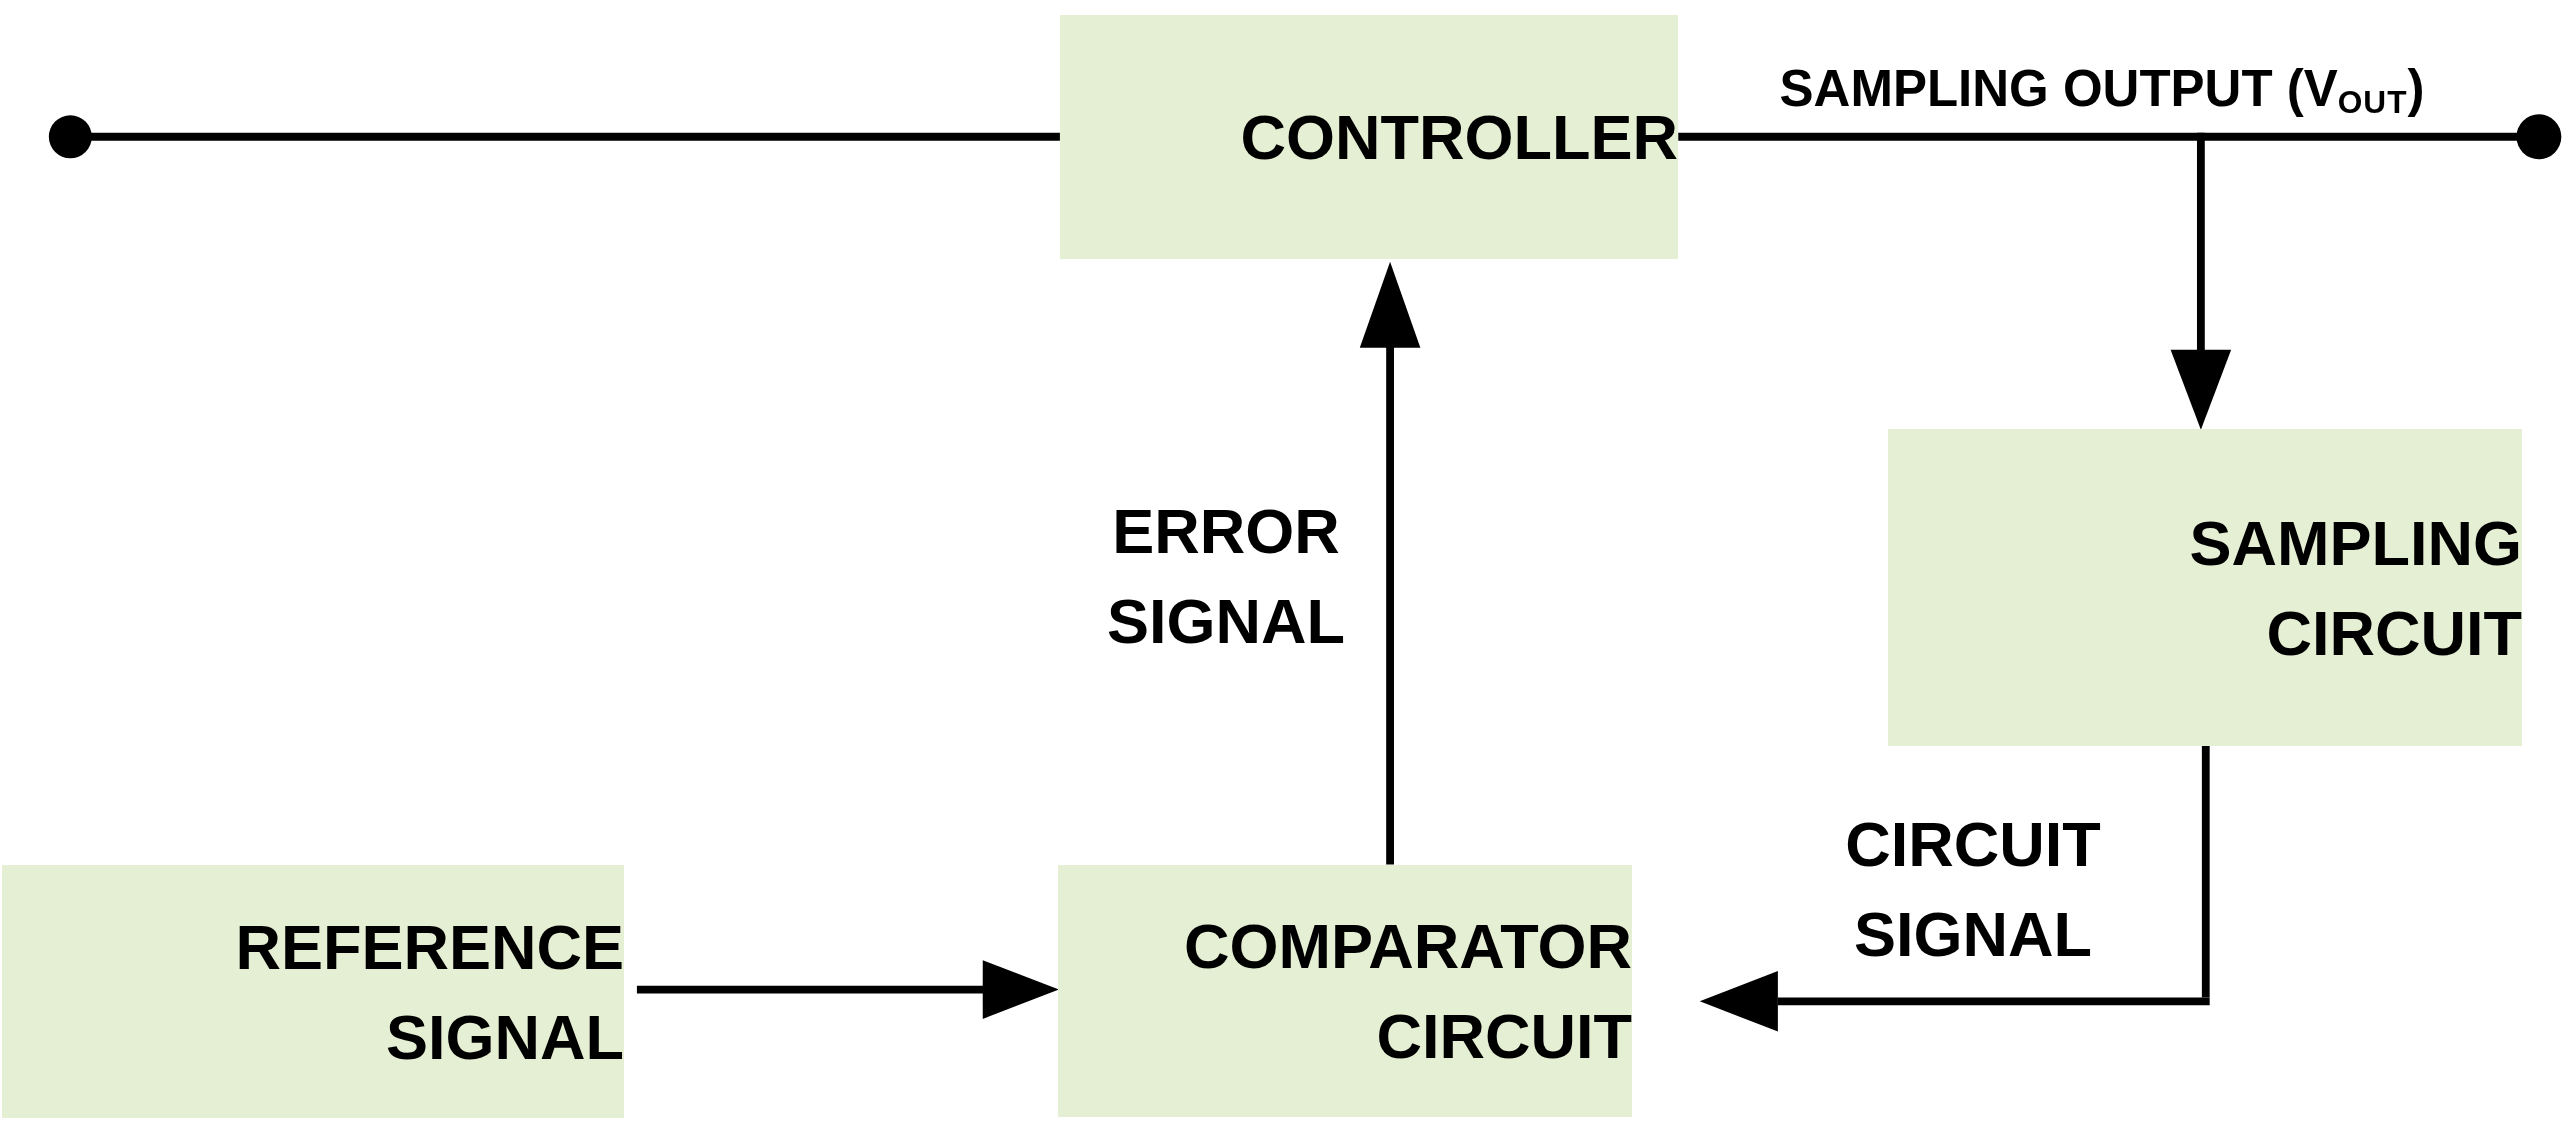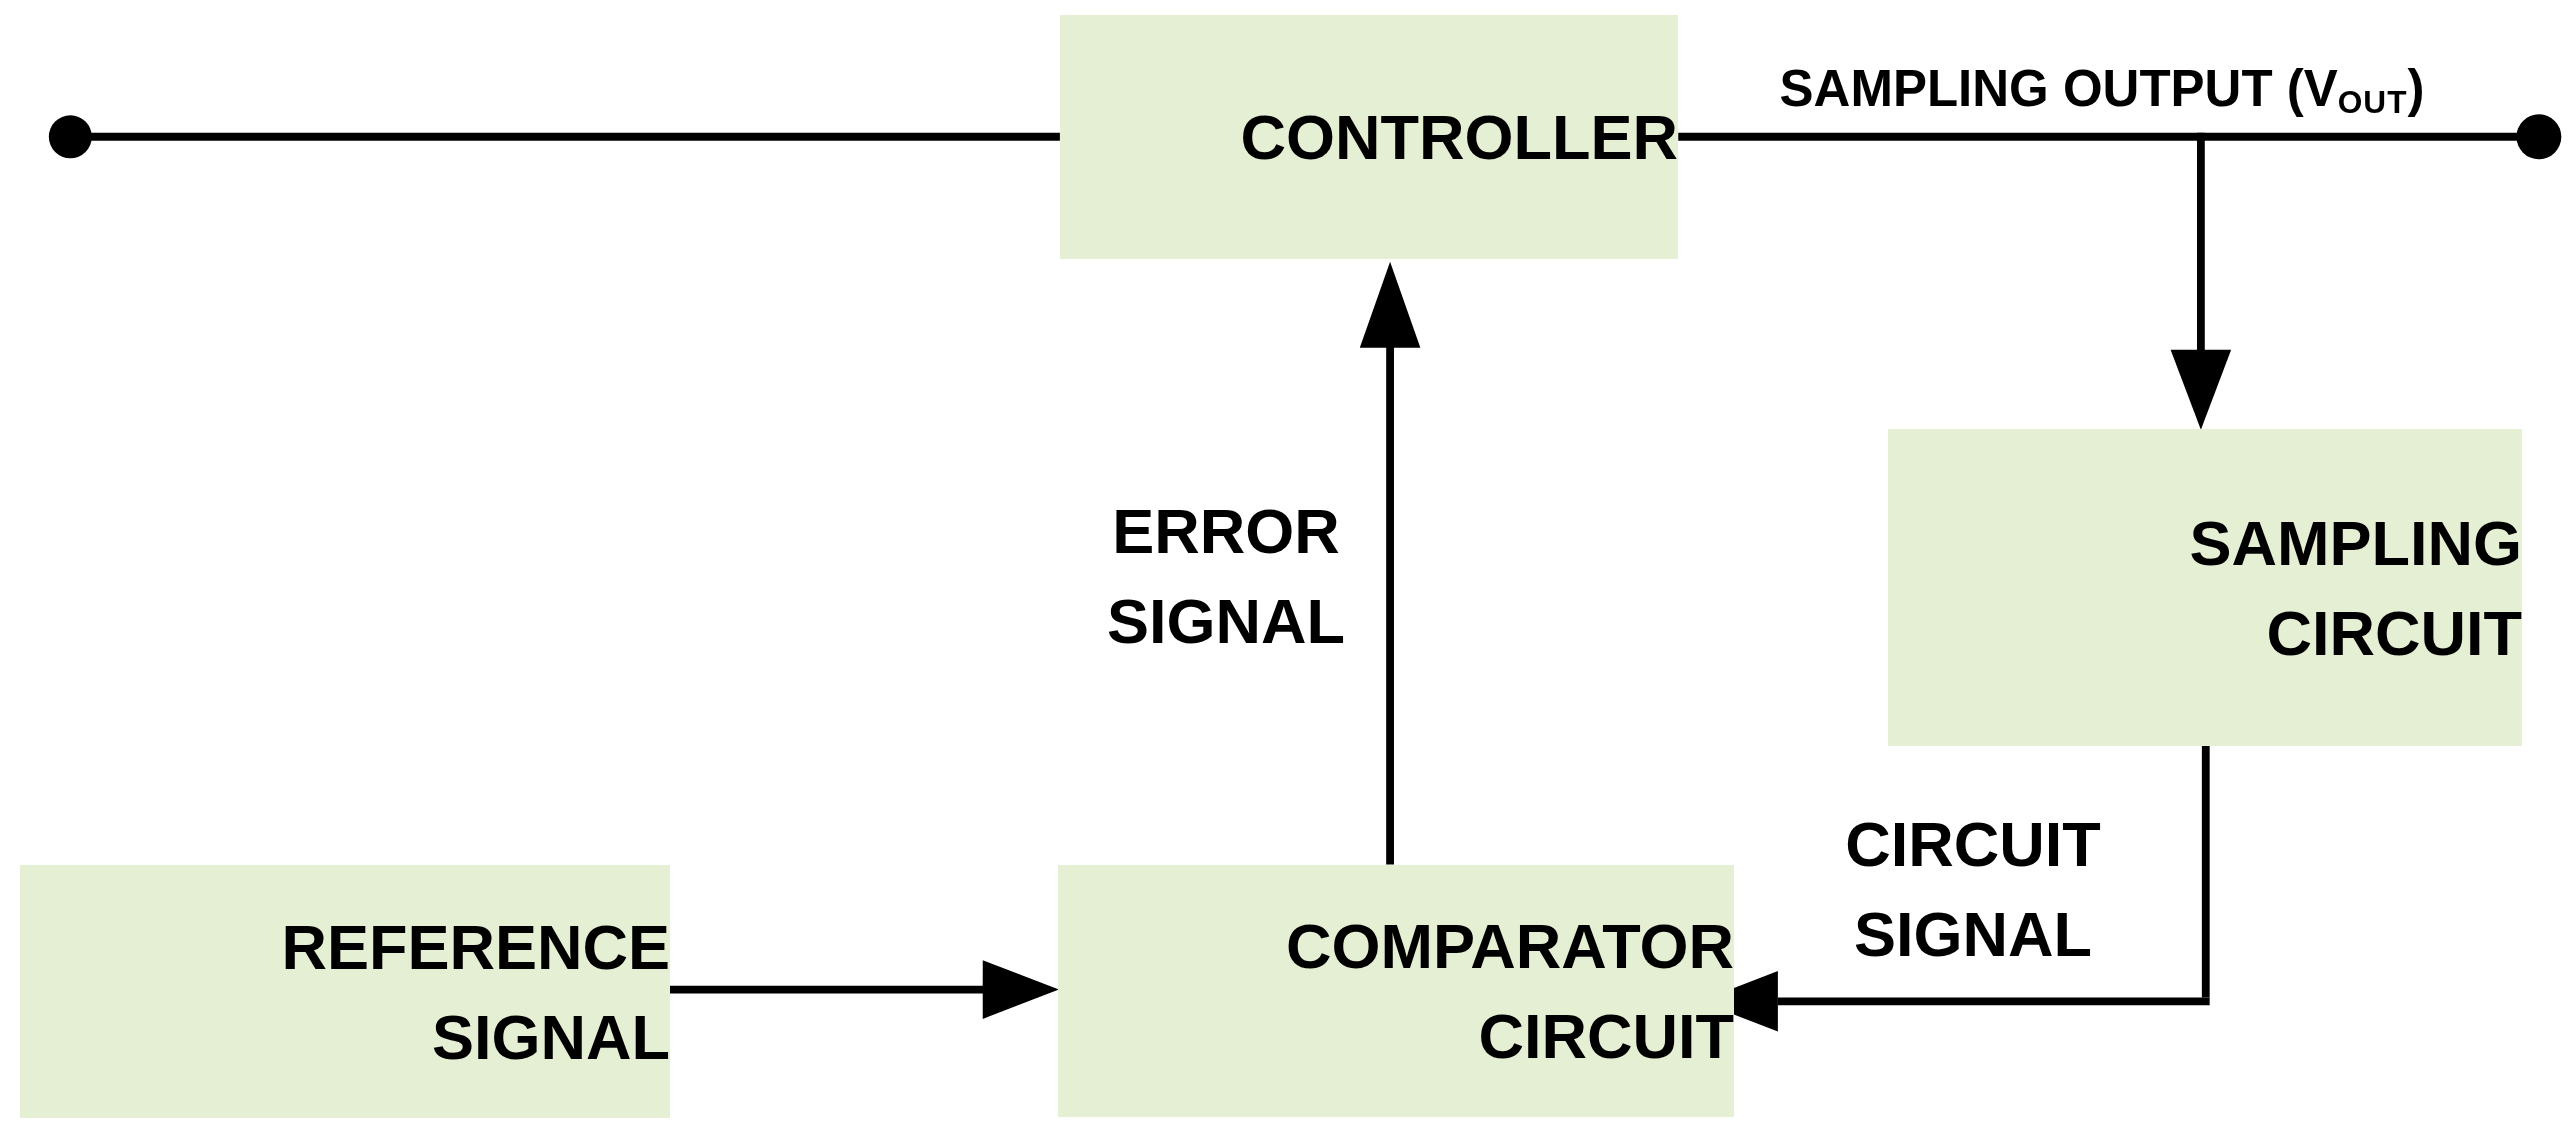--- a/index.html
+++ b/index.html
@@ -32,22 +32,22 @@
     justify-content: center;
     text-align: center;
     font-weight: bold;
     font-size: 63px;
     line-height: 90px;
     letter-spacing: 0px;
     white-space: nowrap;
   }
   #box-controller  { left: 1060px; top: 14.7px;  width: 618px; height: 244px; }
   #box-sampling    { left: 1888px; top: 429px; width: 634px; height: 317px; }
-  #box-comparator  { left: 1058px; top: 865px; width: 676px; height: 252px; }
-  #box-reference   { left: 20px;   top: 865px; width: 622px; height: 253px; padding-left: 28px; }
+  #box-comparator  { left: 1058px; top: 865px; width: 574px; height: 252px; }
+  #box-reference   { left: 2px;   top: 865px; width: 622px; height: 253px; }
 
   .signal-label {
     position: absolute;
     transform: translateX(-50%);
     text-align: center;
     font-weight: bold;
     font-size: 63px;
     line-height: 90px;
     white-space: nowrap;
   }

